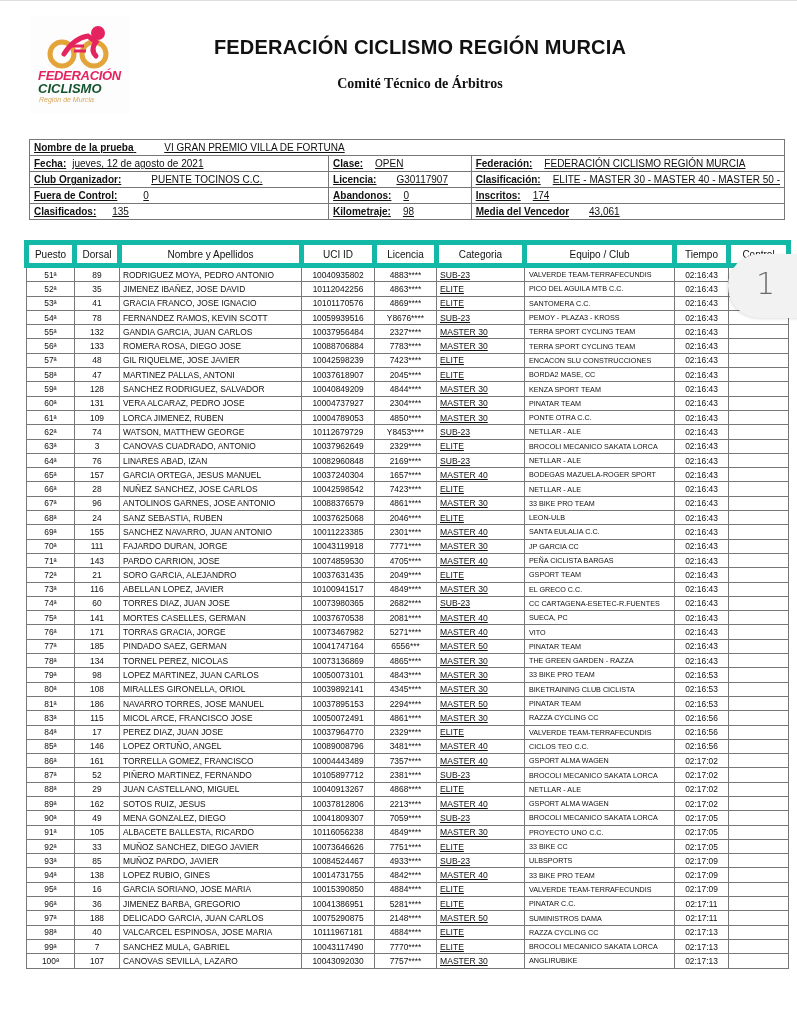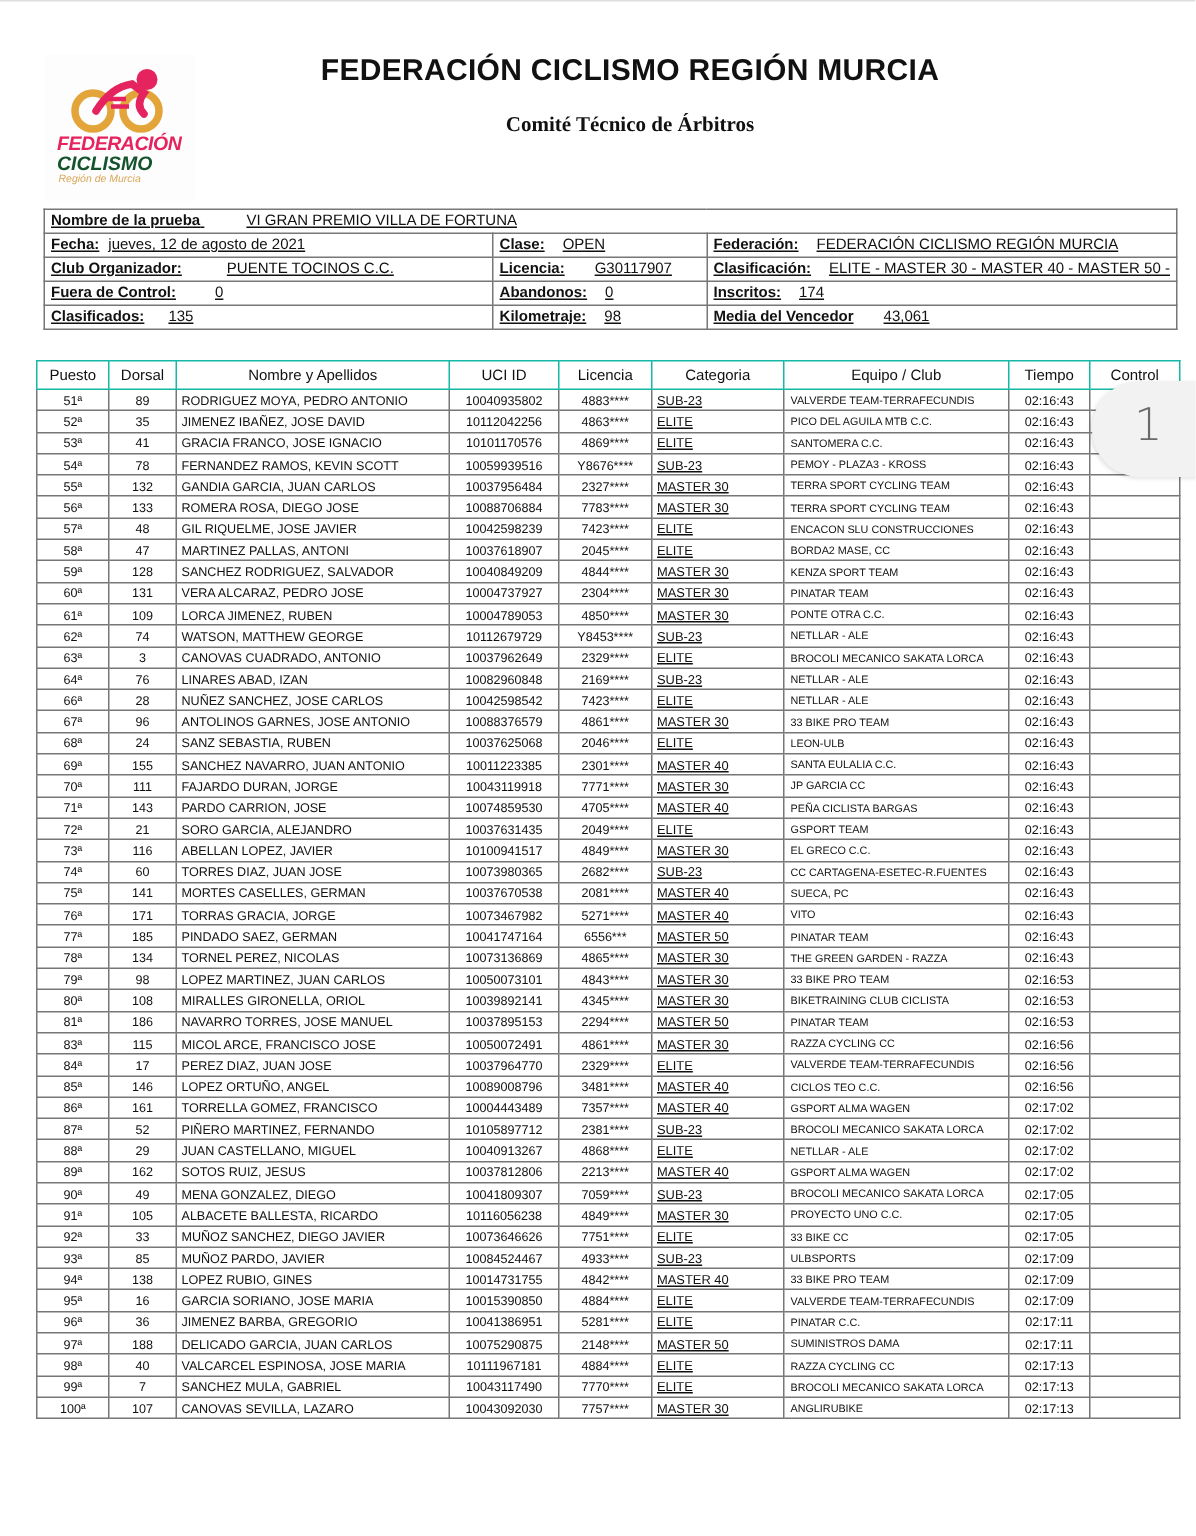--- a/index.html
+++ b/index.html
@@ -1,34 +1,34 @@
 <!DOCTYPE html>
 <html><head>
 <meta charset="utf-8">
 <style>
   html, body { margin: 0; padding: 0; background: #ffffff; }
   body { width: 797px; height: 1024px; position: relative; overflow: hidden; font-family: "Liberation Sans", sans-serif; color: #111; }
   .topline { position: absolute; left: 0; top: 0; width: 797px; height: 1px; background: #ddd; }
 
-  .logo { position: absolute; left: 30px; top: 36px; width: 100px; height: 98px; background: #fdfdfd; }
+  .logo { position: absolute; left: 30px; top: 16px; width: 100px; height: 98px; background: #fdfdfd; }
   .logo svg { position: absolute; left: 14px; top: 8px; }
   .logo .l1 { position: absolute; left: 8px; top: 52px; font-size: 13px; font-weight: bold; font-style: italic; color: #e5245f; letter-spacing: -0.3px; white-space: nowrap; }
   .logo .l2 { position: absolute; left: 8px; top: 65px; font-size: 13px; font-weight: bold; font-style: italic; color: #14532d; white-space: nowrap; }
   .logo .l3 { position: absolute; left: 9px; top: 80px; font-size: 7px; font-style: italic; color: #d9a75a; white-space: nowrap; }
 
   .title { position: absolute; left: 160px; top: 36px; width: 520px; text-align: center; font-size: 20px; font-weight: bold; letter-spacing: 0.2px; }
   .subtitle { position: absolute; left: 160px; top: 76px; width: 520px; text-align: center; font-size: 14px; font-weight: bold; font-family: Liberation Serif, serif; }
 
   .info { position: absolute; left: 29px; top: 139px; width: 756px; border-collapse: collapse; font-size: 10px; }
   .info td { border: 1px solid #777; height: 15px; padding: 0 4px; white-space: nowrap; text-decoration: underline; }
   .info .lab { font-weight: bold; }
   .info .val { margin-left: 12px; }
 
   .results { position: absolute; left: 24px; top: 240px; width: 742px; border-collapse: collapse; font-size: 8.4px; table-layout: fixed; }
-  .results th { border: 1px solid #14b8a6; font-weight: normal; font-size: 10px; height: 16px; background: #fff; }
+  .results th { border: 5px solid #14b8a6; font-weight: normal; font-size: 10px; height: 16px; background: #fff; }
   .results td { border: 1px solid #777; height: 13.3px; padding: 0 3px; white-space: nowrap; overflow: hidden; }
   .results td.c { text-align: center; }
   .results td.cat { font-size: 8.6px; text-decoration: underline; }
   .results td.team { font-size: 7.2px; padding-left: 4px; }
   .results td.time { text-align: center; }
 
   .page-badge { position: absolute; left: 728px; top: 254px; width: 80px; height: 64px; border-radius: 32px 0 0 32px; background: #f2f2f2; box-shadow: -1px 1px 3px rgba(0,0,0,0.12); }
   .page-badge span { position: absolute; left: 28px; top: 12px; font-size: 30px; color: #6a6a6a; font-family: "DejaVu Sans", sans-serif; font-weight: 300; }
 </style>
 </head>
@@ -262,20 +262,31 @@
         <td class="c">76</td>
         <td>LINARES ABAD, IZAN</td>
         <td class="c">10082960848</td>
         <td class="c">2169****</td>
         <td class="cat">SUB-23</td>
         <td class="team">NETLLAR - ALE</td>
         <td class="time">02:16:43</td>
         <td></td>
       </tr>
       <tr>
+        <td class="c">65ª</td>
+        <td class="c">157</td>
+        <td>GARCIA ORTEGA, JESUS MANUEL</td>
+        <td class="c">10037240304</td>
+        <td class="c">1657****</td>
+        <td class="cat">MASTER 40</td>
+        <td class="team">BODEGAS MAZUELA-ROGER SPORT</td>
+        <td class="time">02:16:43</td>
+        <td></td>
+      </tr>
+      <tr>
         <td class="c">66ª</td>
         <td class="c">28</td>
         <td>NUÑEZ SANCHEZ, JOSE CARLOS</td>
         <td class="c">10042598542</td>
         <td class="c">7423****</td>
         <td class="cat">ELITE</td>
         <td class="team">NETLLAR - ALE</td>
         <td class="time">02:16:43</td>
         <td></td>
       </tr>

